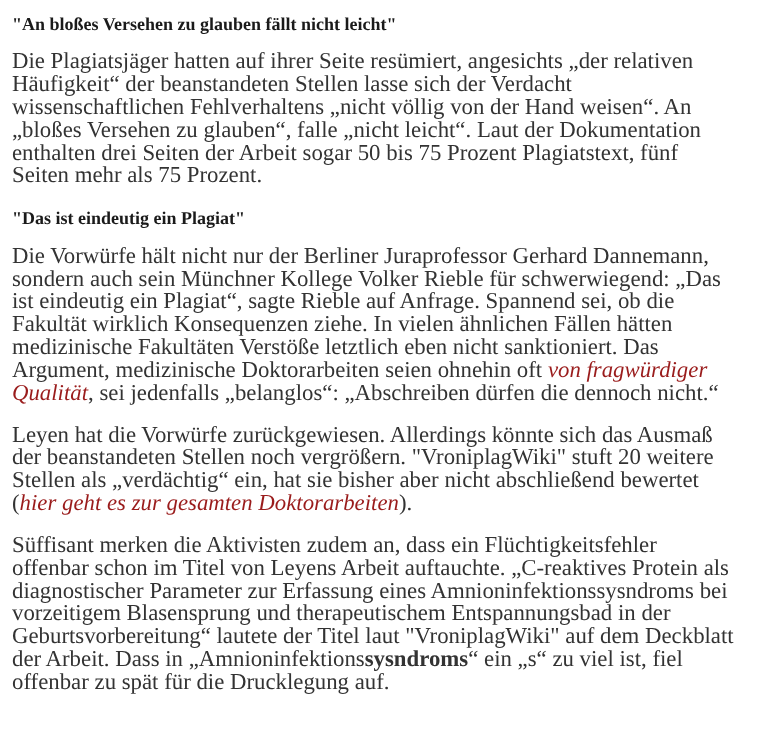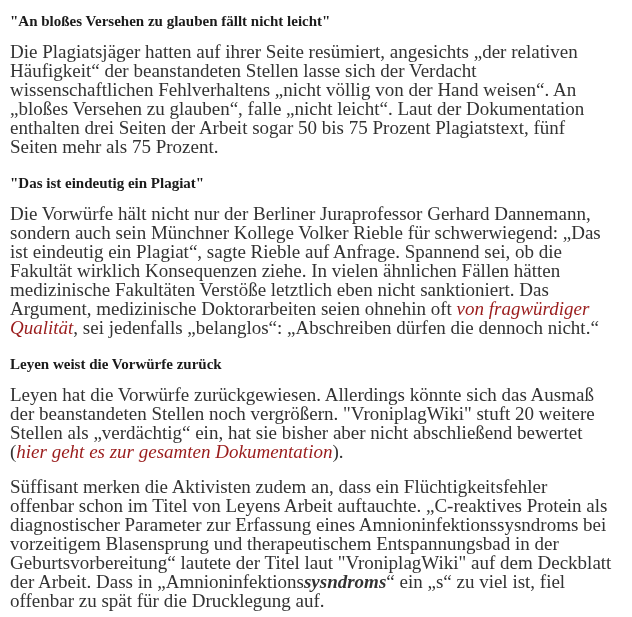--- a/index.html
+++ b/index.html
@@ -37,35 +37,33 @@
     color:var(--text-color);
   }
   a.red-link{
     color:var(--link-color);
     text-decoration:none;
     cursor:pointer;
     font-style:italic;
   }
   .bold-italic{
     font-weight:bold;
-    font-style:italic;
   }
 </style>
 </head>
 <body>
 
 <article class="page">
 
   <h3 class="section-heading first">"An bloßes Versehen zu glauben fällt nicht leicht"</h3>
 
   <p class="body-para"><span>Die Plagiatsjäger hatten auf ihrer Seite resümiert, angesichts „der relativen Häufigkeit“ der beanstandeten Stellen lasse sich der Verdacht wissenschaftlichen Fehlverhaltens „nicht völlig von der Hand weisen“. An „bloßes Versehen zu glauben“, falle „nicht leicht“. Laut der Dokumentation enthalten drei Seiten der Arbeit sogar 50 bis 75 Prozent Plagiatstext, fünf Seiten mehr als 75 Prozent.</span></p>
 
   <h3 class="section-heading">"Das ist eindeutig ein Plagiat"</h3>
 
   <p class="body-para"><span>Die Vorwürfe hält nicht nur der Berliner Juraprofessor Gerhard Dannemann, sondern auch sein Münchner Kollege Volker Rieble für schwerwiegend: „Das ist eindeutig ein Plagiat“, sagte Rieble auf Anfrage. Spannend sei, ob die Fakultät wirklich Konsequenzen ziehe. In vielen ähnlichen Fällen hätten medizinische Fakultäten Verstöße letztlich eben nicht sanktioniert. Das Argument, medizinische Doktorarbeiten seien ohnehin oft </span><a class="red-link">von fragwürdiger Qualität</a><span>, sei jedenfalls „belanglos“: „Abschreiben dürfen die dennoch nicht.“</span></p>
 
-  <h3 class="section-heading">Leyen weist die Vorwürfe zurück</h3>
 
-  <p class="body-para"><span>Leyen hat die Vorwürfe zurückgewiesen. Allerdings könnte sich das Ausmaß der beanstandeten Stellen noch vergrößern. "VroniplagWiki" stuft 20 weitere Stellen als „verdächtig“ ein, hat sie bisher aber nicht abschließend bewertet (</span><a class="red-link">hier geht es zur gesamten Dokumentation</a><span>).</span></p>
+  <p class="body-para"><span>Leyen hat die Vorwürfe zurückgewiesen. Allerdings könnte sich das Ausmaß der beanstandeten Stellen noch vergrößern. "VroniplagWiki" stuft 20 weitere Stellen als „verdächtig“ ein, hat sie bisher aber nicht abschließend bewertet (</span><a class="red-link">hier geht es zur gesamten Doktorarbeiten</a><span>).</span></p>
 
   <p class="body-para"><span>Süffisant merken die Aktivisten zudem an, dass ein Flüchtigkeitsfehler offenbar schon im Titel von Leyens Arbeit auftauchte. „C-reaktives Protein als diagnostischer Parameter zur Erfassung eines Amnioninfektionssysndroms bei vorzeitigem Blasensprung und therapeutischem Entspannungsbad in der Geburtsvorbereitung“ lautete der Titel laut "VroniplagWiki" auf dem Deckblatt der Arbeit. Dass in „Amnioninfektions</span><span class="bold-italic">sysndroms</span><span>“ ein „s“ zu viel ist, fiel offenbar zu spät für die Drucklegung auf.</span></p>
 
 </article>
 
 </body></html>

